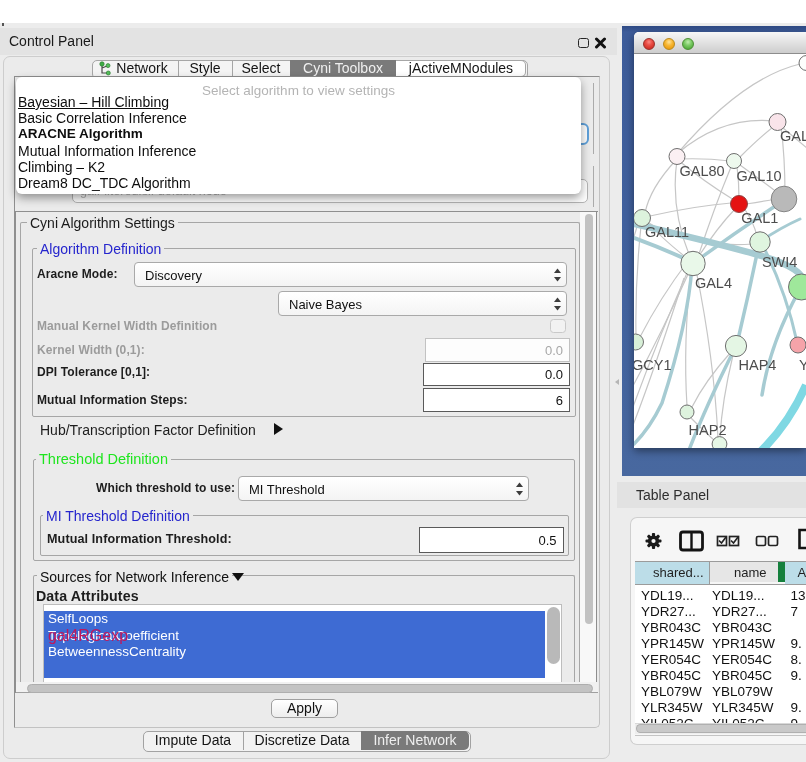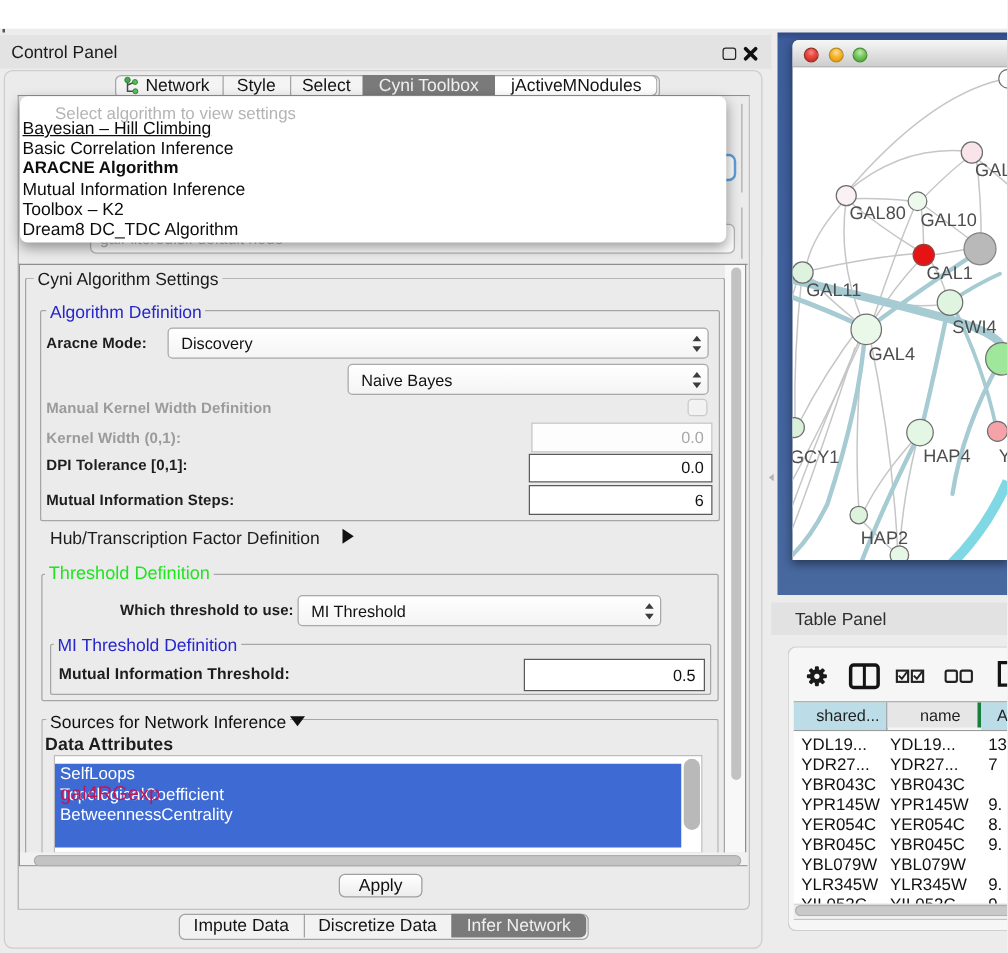--- a/index.html
+++ b/index.html
@@ -136,26 +136,26 @@
 <div class="a" style="left:361px;top:708px;width:108px;height:19px;background:#7a7a7a;border-radius:0 5px 5px 0;"></div>
 <div class="a" style="left:143px;top:708px;width:100px;height:19px;line-height:19px;font-size:14px;color:#141414;text-align:center;">Impute Data</div>
 <div class="a" style="left:243px;top:708px;width:118px;height:19px;line-height:19px;font-size:14px;color:#141414;text-align:center;">Discretize Data</div>
 <div class="a" style="left:361px;top:708px;width:108px;height:35px;line-height:19px;font-size:14px;color:#efefef;text-align:center;">Infer Network</div>
 
 <div class="a" style="left:5px;top:756px;width:15px;height:12px;background:#e6e6e6;border:1.5px solid #8f8f8f;border-radius:2px;"></div>
 
 <div class="a" style="left:614.5px;top:356px;width:0;height:0;border-right:4px solid #b5b5b5;border-top:3.5px solid transparent;border-bottom:3.5px solid transparent;"></div>
 
 <div class="a" style="left:16px;top:53.5px;width:565px;height:117.5px;background:#ffffff;border-radius:6px;box-shadow:0 4px 10px rgba(0,0,0,0.38);"></div>
-<div class="a" style="left:28px;top:60px;width:565px;height:15px;text-align:left;font-size:13.5px;color:#b4b4b4;padding-left:16px;">Select algorithm to view settings</div>
+<div class="a" style="left:16px;top:60px;width:565px;height:15px;text-align:center;font-size:13.5px;color:#b4b4b4;">Select algorithm to view settings</div>
 <div class="item" style="top:71px;text-decoration:underline;">Bayesian – Hill Climbing</div>
 <div class="item" style="top:87.2px;">Basic Correlation Inference</div>
 <div class="item" style="top:103.4px;font-weight:bold;font-size:13.5px;">ARACNE Algorithm</div>
 <div class="item" style="top:119.6px;">Mutual Information Inference</div>
-<div class="item" style="top:135.8px;">Toolbox – K2</div>
+<div class="item" style="top:135.8px;">Climbing – K2</div>
 <div class="item" style="top:152px;">Dream8 DC_TDC Algorithm</div>
 
 <div class="a" style="left:622px;top:3px;width:184px;height:450px;background:linear-gradient(#2e4a85,#3d5c9a 6px,#41619e 55%,#48689f);"></div>
 
 <div class="a" style="left:634px;top:9px;width:172px;height:416px;border-radius:5px 0 0 0;box-shadow:0 3px 8px rgba(0,0,0,0.45);background:#fff;"></div>
 <div class="a" style="left:634px;top:9px;width:172px;height:22px;border-radius:5px 0 0 0;background:linear-gradient(#f7f7f7,#cdcdcd);border-bottom:1px solid #8d8d8d;box-sizing:border-box;"></div>
 <div class="a" style="left:643px;top:15px;width:12px;height:12px;border-radius:50%;background:radial-gradient(circle at 50% 30%,#f98983,#ea5048 35%,#d6352c 70%,#c22f27);border:1px solid #99302b;box-sizing:border-box;"></div>
 <div class="a" style="left:662.5px;top:15px;width:12px;height:12px;border-radius:50%;background:radial-gradient(circle at 50% 30%,#ffe39a,#f7b835 40%,#eea015 75%,#e29a12);border:1px solid #ba8a1c;box-sizing:border-box;"></div>
 <div class="a" style="left:682px;top:15px;width:12px;height:12px;border-radius:50%;background:radial-gradient(circle at 50% 30%,#c0ecae,#7ccb66 40%,#53ad3d 80%,#4aa237);border:1px solid #4c8f35;box-sizing:border-box;"></div>
 
@@ -261,21 +261,21 @@
   <path d="M101 23.5 L103.5 26 L108 20" stroke-width="1.6"></path>
   <rect x="126.5" y="19.5" width="9" height="9" rx="1.5"></rect>
         <rect x="138.5" y="19.5" width="9" height="9" rx="1.5"></rect>
  </g>
  <path d="M169.5 13 h8.5 l4.5 4.5 v13.5 h-13 z" fill="none" stroke="#141414" stroke-width="2.6"></path>
       <path d="M177.5 13.5 v4.5 h4.5" fill="none" stroke="#141414" stroke-width="1.6"></path>
 </svg>
 
 <div class="a" style="left:634.5px;top:538px;width:171.5px;height:24px;border-top:1px solid #9b9b9b;border-bottom:1px solid #9b9b9b;box-sizing:border-box;"></div>
 <div class="a" style="left:634.5px;top:539px;width:75.5px;height:22px;background:#bcdde8;border-right:1px solid #9b9b9b;line-height:22px;font-size:13px;color:#1f1f1f;text-align:center;text-indent:13px;box-sizing:border-box;">shared...</div>
-<div class="a" style="left:710px;top:539px;width:74.5px;height:20px;background:#e6e6e6;border-right:3px solid #15803d;line-height:22px;font-size:13px;color:#1f1f1f;text-align:center;text-indent:13px;box-sizing:border-box;">name</div>
+<div class="a" style="left:710px;top:539px;width:74.5px;height:20px;background:#e6e6e6;border-right:7px solid #15803d;line-height:22px;font-size:13px;color:#1f1f1f;text-align:center;text-indent:13px;box-sizing:border-box;">name</div>
 <div class="a" style="left:784.5px;top:539px;width:21.5px;height:22px;background:#bcdde8;line-height:22px;font-size:13px;color:#1f1f1f;"><span style="margin-left:13px;">Av</span></div>
 
 <div class="a" style="left:634.5px;top:562px;width:171.5px;height:138px;background:#fff;"></div>
 <div class="a" style="left:634.5px;top:565px;width:171.5px;height:135px;overflow:hidden;font-size:13.5px;color:#111;">
  <div style="position:relative;height:16px;line-height:16px;">
         <span style="position:absolute;left:6.5px;">YDL19...</span>
         <span style="position:absolute;left:77.5px;">YDL19...</span>
         <span style="position:absolute;left:156px;">13</span>
       </div>
  <div style="position:relative;height:16px;line-height:16px;">

